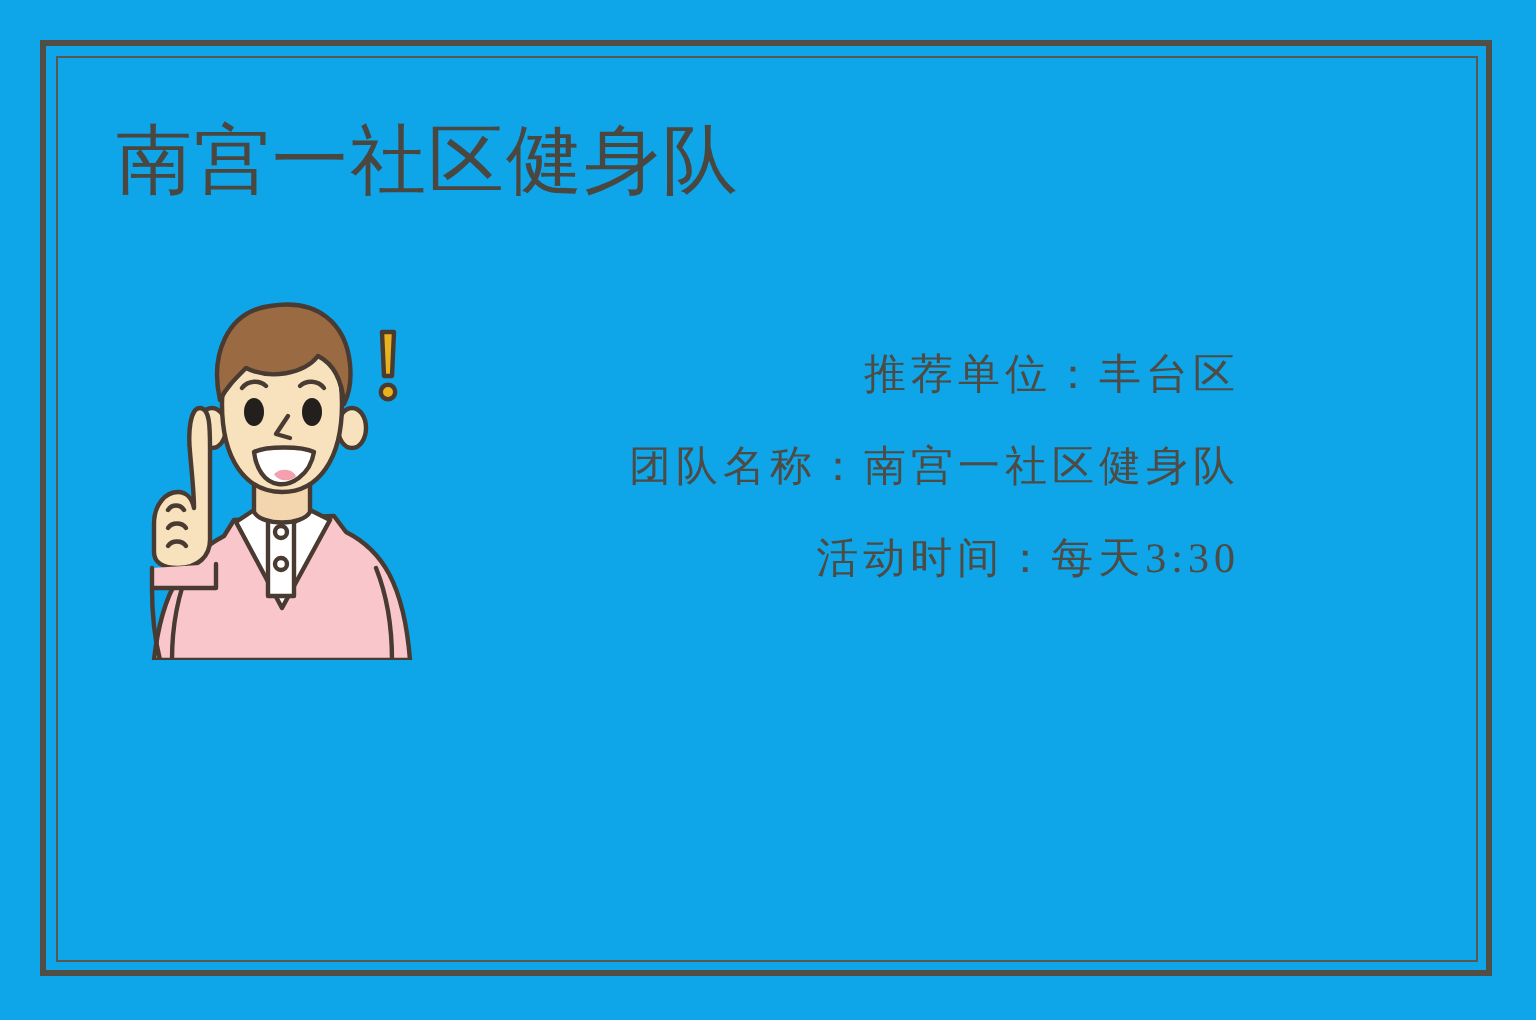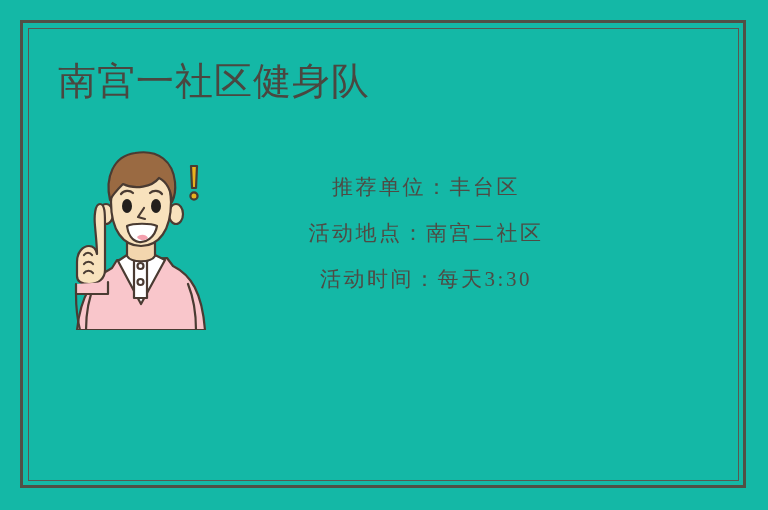--- a/index.html
+++ b/index.html
@@ -11,21 +11,21 @@
     height: 510px;
     background: #fdfcf4;
     font-family: "Liberation Sans", sans-serif;
     overflow: hidden;
   }
 
   .page {
     position: relative;
     width: 768px;
     height: 510px;
-    background: #14b8a6;
+    background: #0ea5e9;
   }
 
   
   .frame-outer {
     position: absolute;
     left: 20px;
     top: 20px;
     width: 726px;
     height: 468px;
     border: 3px solid #514f45;
@@ -74,21 +74,21 @@
     top: 164px;
     width: 420px;
     font-family: "Liberation Serif", serif;
     color: #4e4b44;
   }
   .info-line {
     font-size: 21px;
     line-height: 46px;
     letter-spacing: 2.5px;
     white-space: nowrap;
-    text-align: center;
+    text-align: right;
     width: 388px;
   }
 </style>
 </head>
 <body>
 
 <div class="page">
 
   <div class="frame-outer"></div>
   <div class="frame-inner"></div>
@@ -145,17 +145,17 @@
         <g>
           <path d="M136 24 L142 24 L141 46 L137 46 Z" fill="#e8b21f"></path>
           <circle cx="139" cy="54" r="3.6" fill="#e8b21f"></circle>
         </g>
       </g>
     </svg>
   </div>
 
   <div class="info-block">
     <div class="info-line">推荐单位：丰台区</div>
-    <div class="info-line">活动地点：南宫二社区</div>
+    <div class="info-line">团队名称：南宫一社区健身队</div>
     <div class="info-line">活动时间：每天3:30</div>
   </div>
 
 </div>
 
 </body></html>

